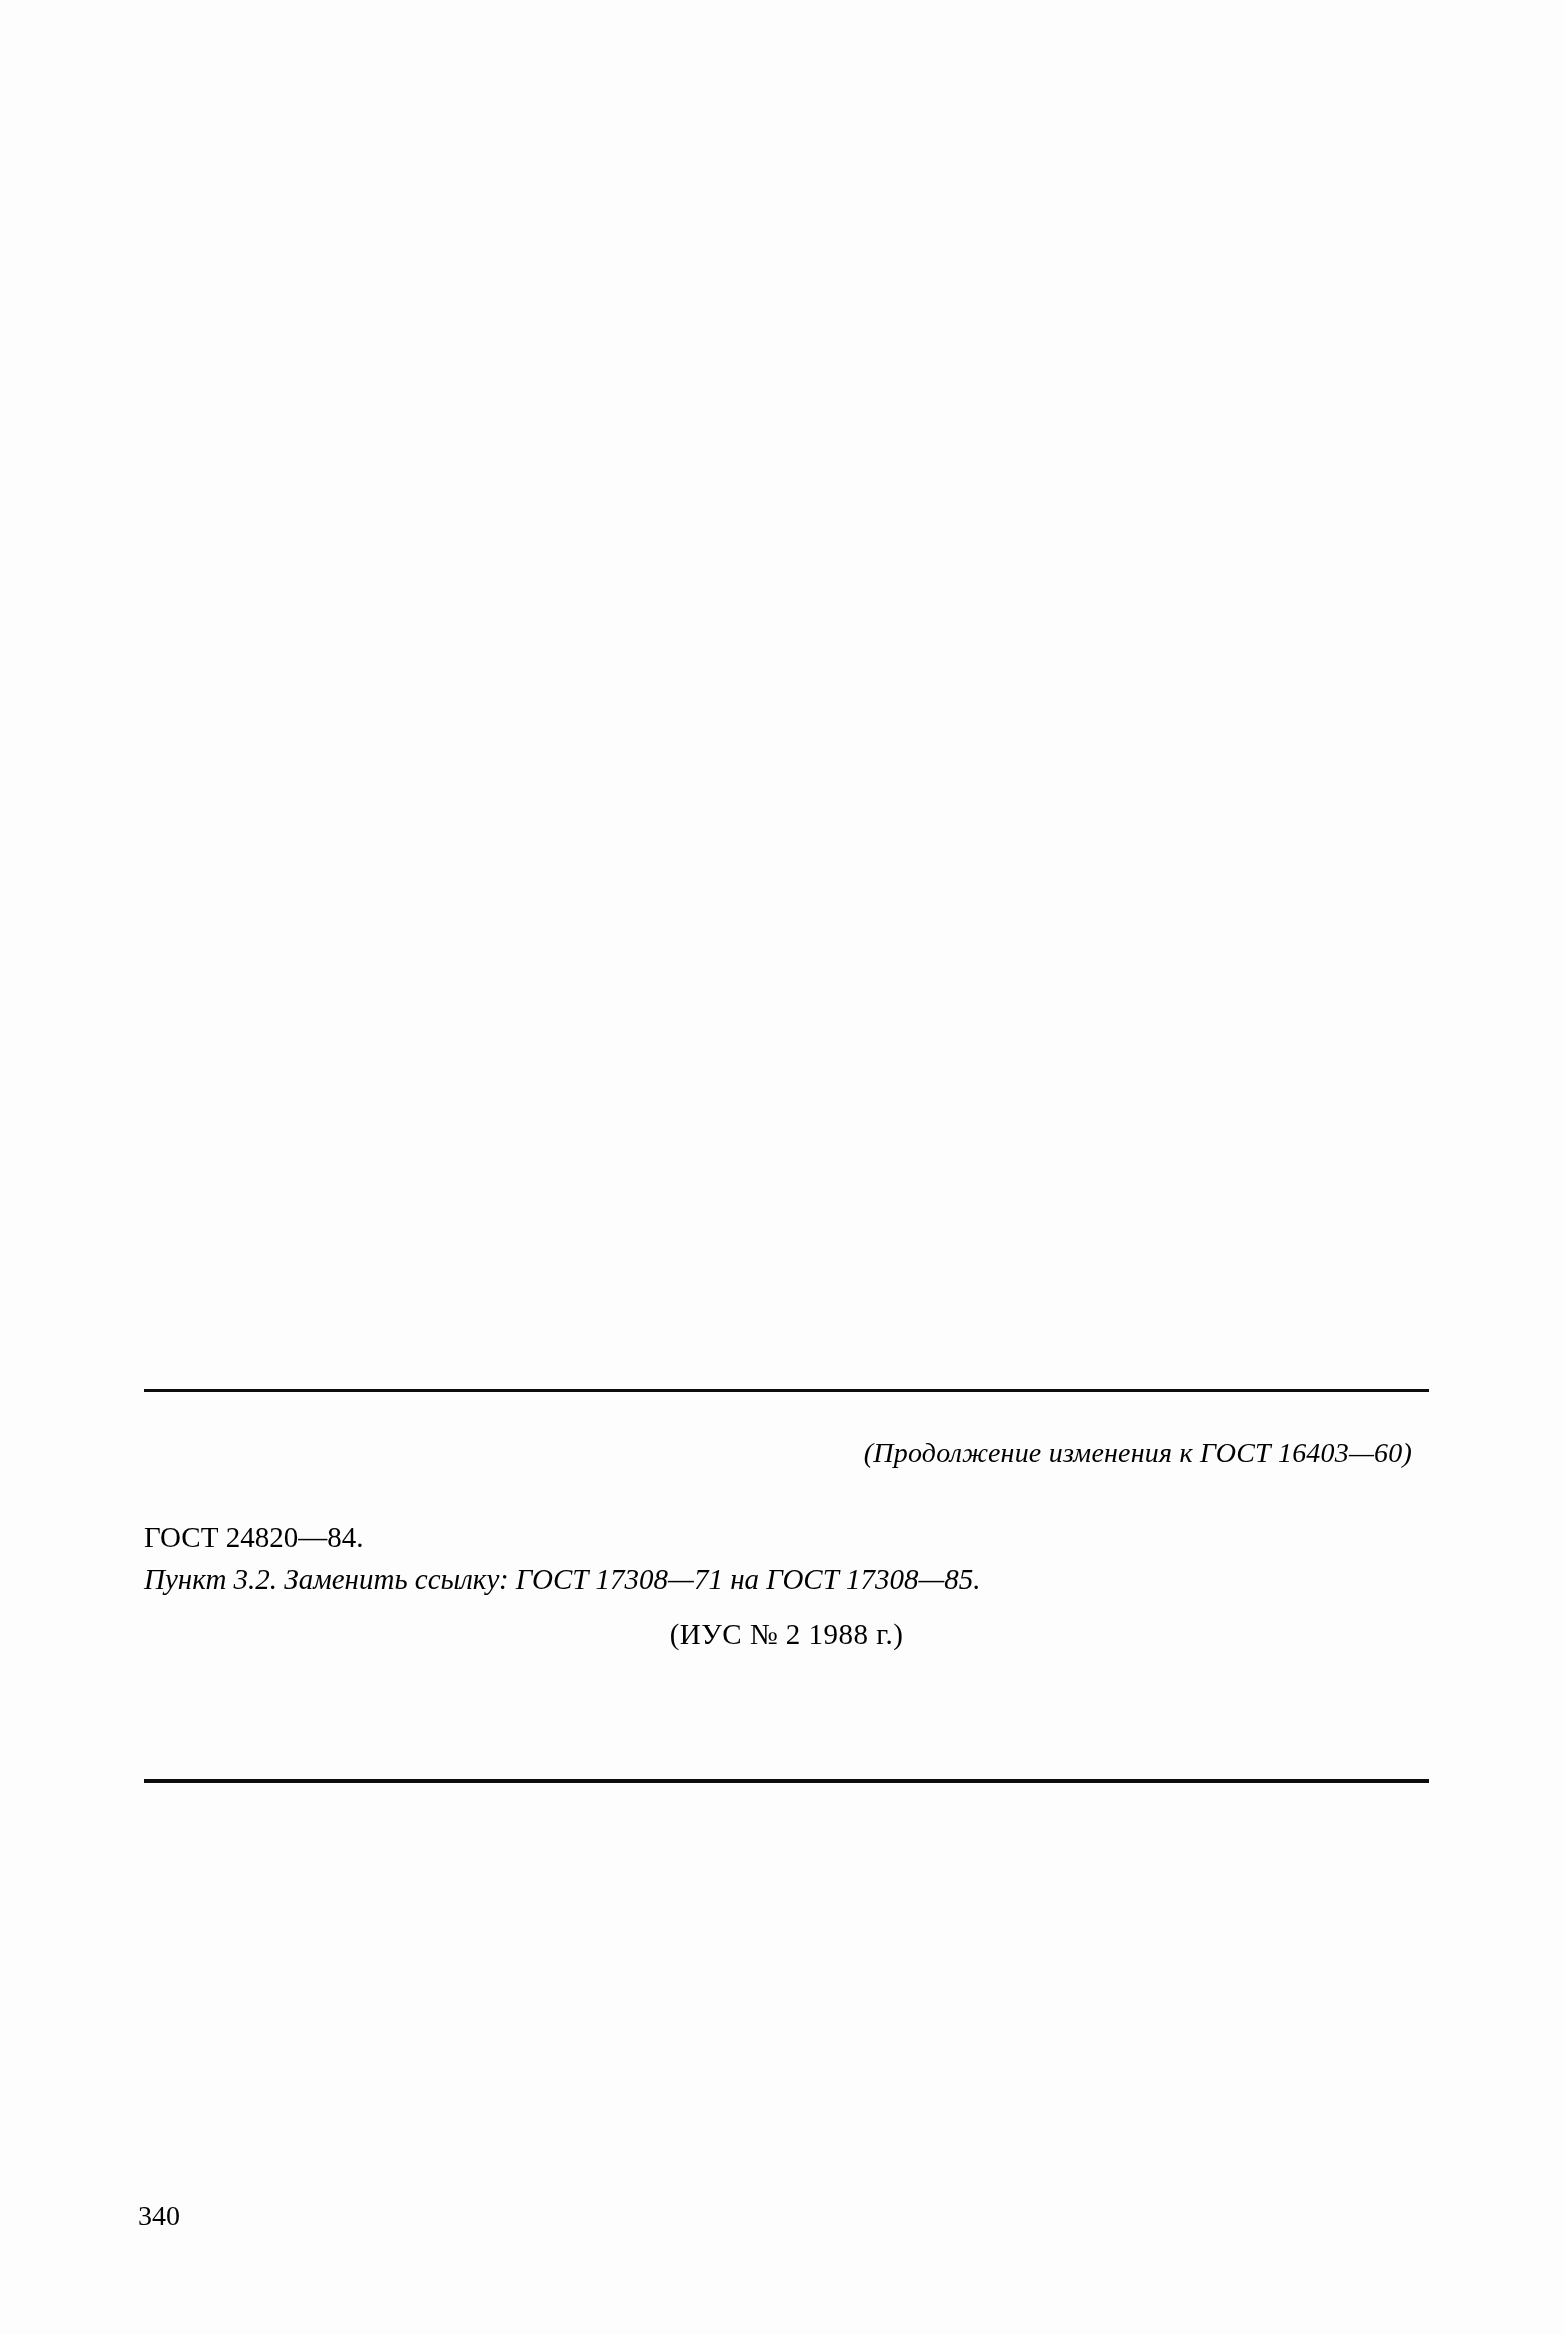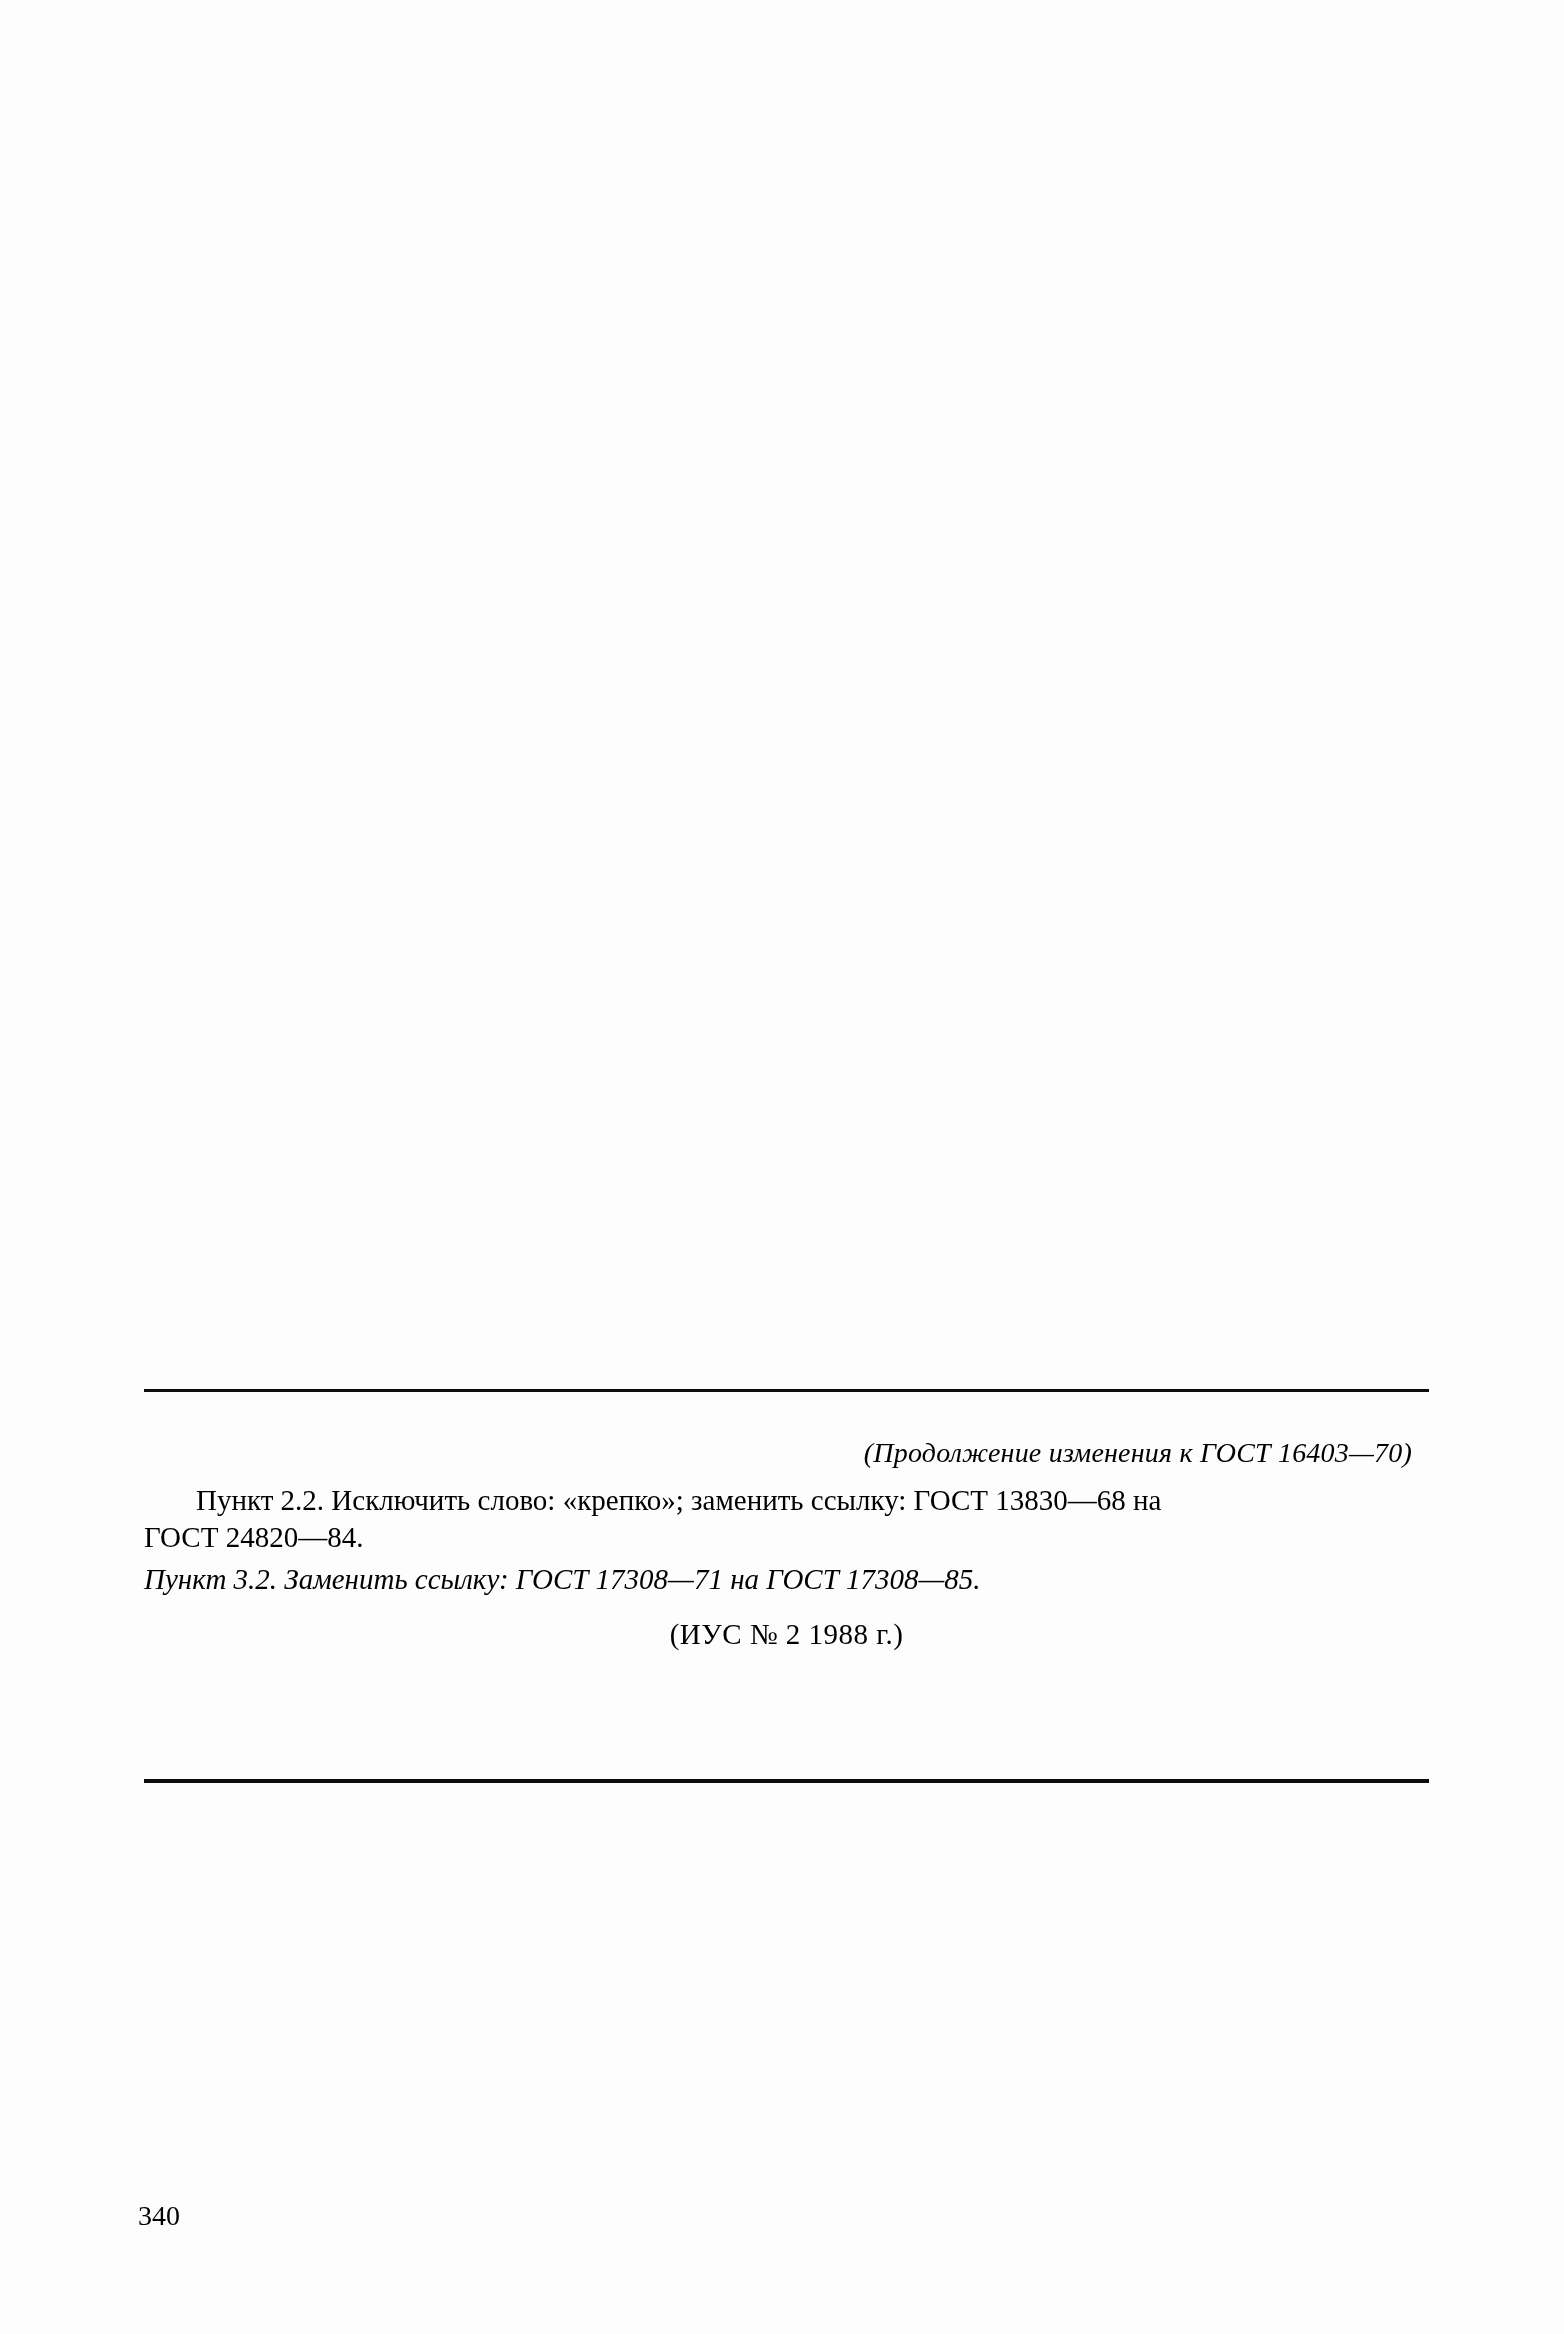--- a/index.html
+++ b/index.html
@@ -78,24 +78,24 @@
 </style>
 </head>
 <body>
 
 <div class="page">
 
   <div class="content-block">
 
     <div class="rule"></div>
 
-    <div class="heading-line">(Продолжение изменения к ГОСТ 16403—70)</div>
+    <div class="heading-line">(Продолжение изменения к ГОСТ 16403—60)</div>
 
     <div class="para">
-      <span class="indent"></span><span>Пункт 2.2. Исключить слово: «крепко»; заменить ссылку: ГОСТ 13830—68 на</span><br>
+      <span class="indent"></span><br>
       <span>ГОСТ 24820—84.</span>
     </div>
 
     <div class="para-2">
       <span class="indent"></span><span>Пункт 3.2. Заменить ссылку: ГОСТ 17308—71 на ГОСТ 17308—85.</span>
     </div>
 
     <div class="center-note">(ИУС № 2 1988 г.)</div>
 
   </div>

